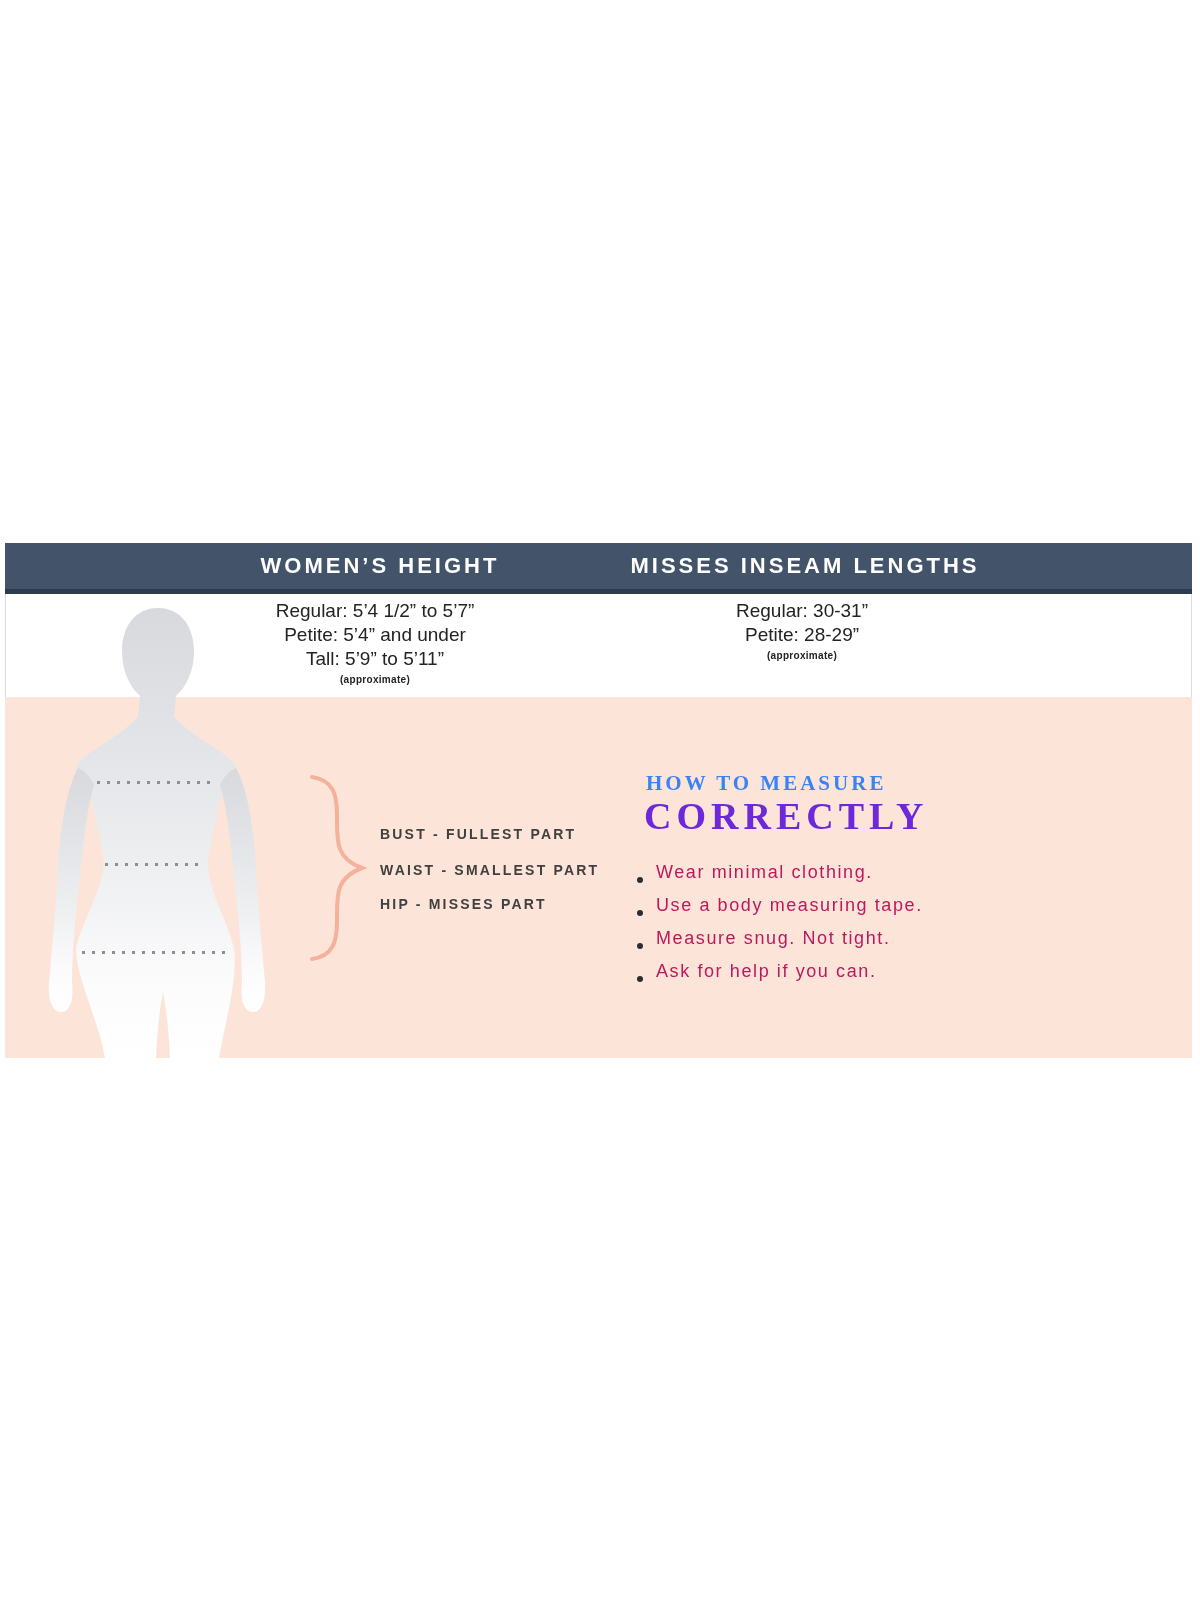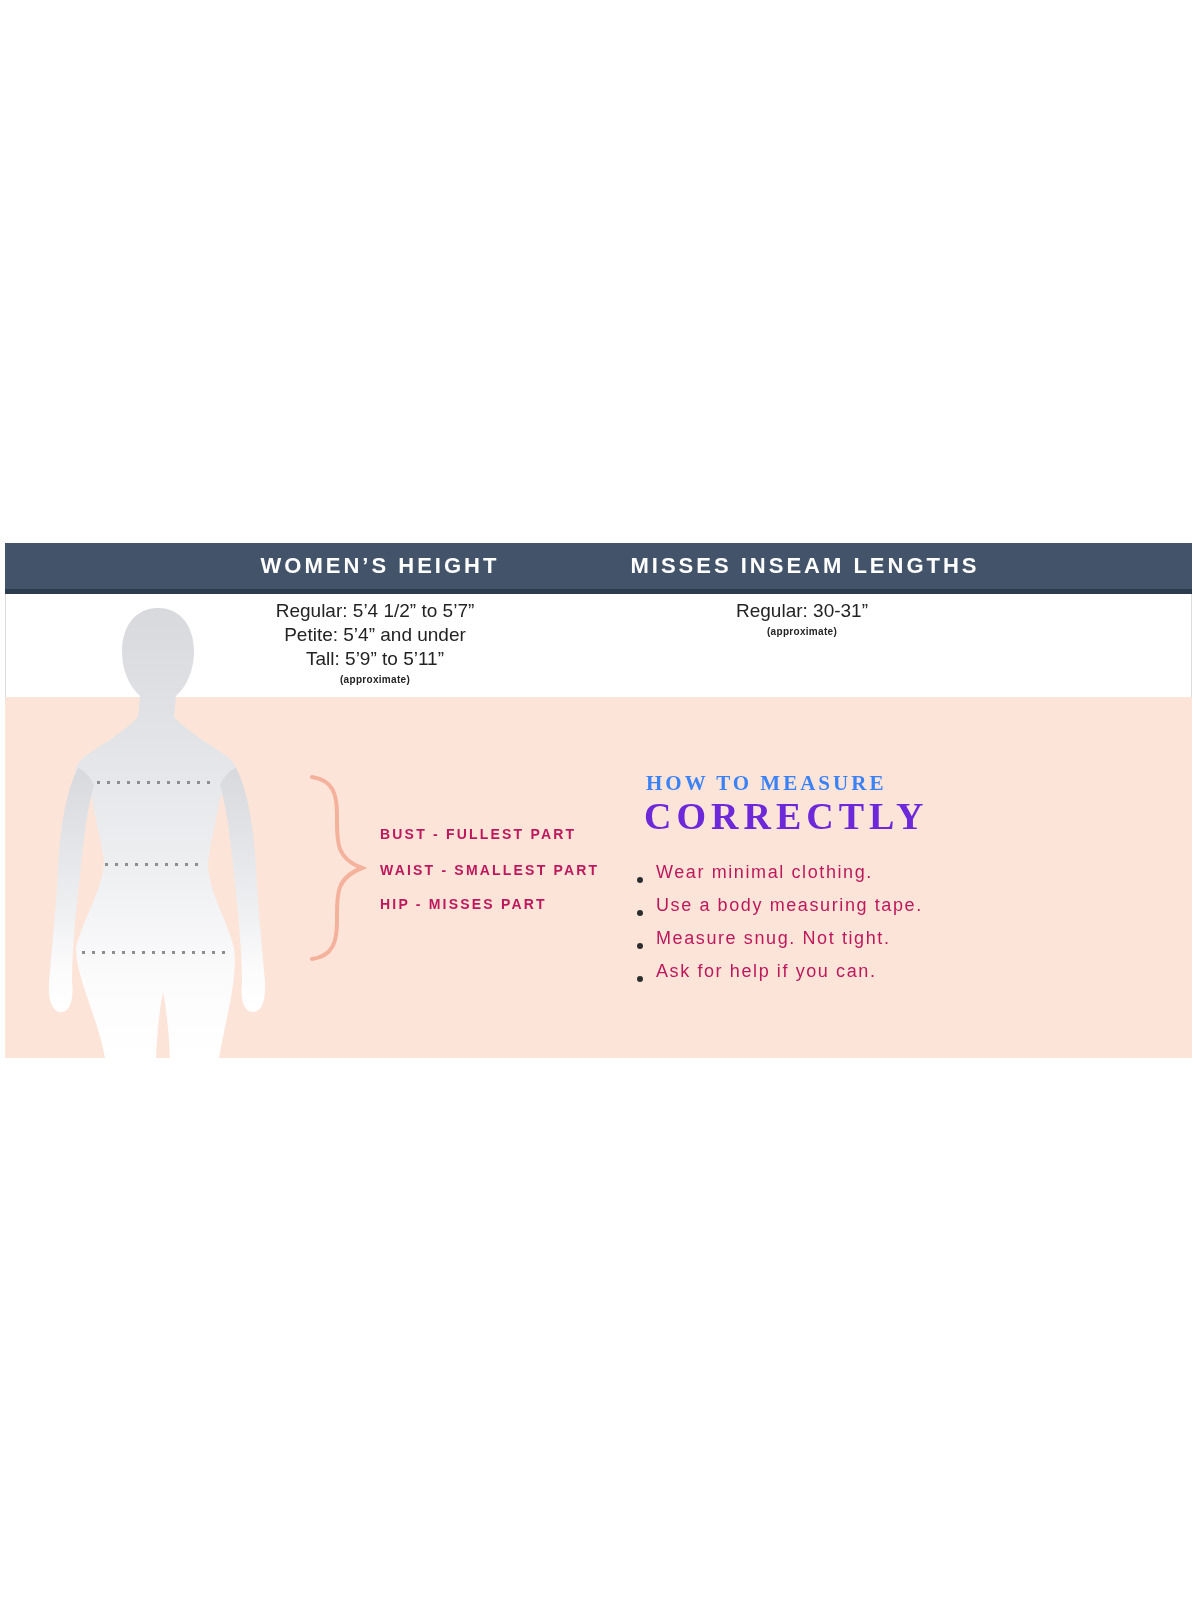--- a/index.html
+++ b/index.html
@@ -30,21 +30,21 @@
   .silhouette{position:absolute;left:30px;top:600px;z-index:2;}
   .dotline{position:absolute;height:3px;z-index:3;
            background-image:repeating-linear-gradient(90deg,#8e8e92 0 3px,transparent 3px 10px);}
   .dot-bust{left:97px;top:781px;width:117px;}
   .dot-waist{left:105px;top:863px;width:100px;}
   .dot-hip{left:82px;top:951px;width:145px;}
 
   .brace{position:absolute;left:305px;top:770px;z-index:3;}
 
   .measure-label{position:absolute;left:380px;height:18px;line-height:18px;z-index:4;
-                 color:#be185d;font-size:14px;font-weight:bold;letter-spacing:2.2px;white-space:nowrap;}
+                 color:#404040;font-size:14px;font-weight:bold;letter-spacing:2.2px;white-space:nowrap;}
   .ml-0{top:825px;} .ml-1{top:861px;} .ml-2{top:895px;}
 
   
   .howto-h1{position:absolute;left:646px;top:771px;z-index:4;color:#3b82f6;
             font-family:"Liberation Serif",serif;font-size:21px;font-weight:bold;
             letter-spacing:3px;white-space:nowrap;}
   .howto-h2{position:absolute;left:644px;top:794px;z-index:4;color:#6d28d9;
             font-family:"Liberation Serif",serif;font-size:38px;font-weight:bold;
             letter-spacing:5px;white-space:nowrap;}
   .bullets{position:absolute;left:637px;top:862px;z-index:4;list-style:none;margin:0;padding:0;}
@@ -77,20 +77,24 @@
       <span class="lbl">Tall:</span>
       <span>5’9” to 5’11”</span>
     </div>
     <div class="val-note">(approximate)</div>
   </div>
 
   <div class="val-col c2">
     <div class="val-line">
       <span class="lbl">Regular:</span>
       <span>30-31”</span>
+    </div>
+    <div class="val-line">
+      <span class="lbl">Petite:</span>
+      <span>28-29”</span>
     </div>
     <div class="val-note">(approximate)</div>
   </div>
 
   <div class="pink"></div>
 
   <svg class="silhouette" width="250" height="458" viewBox="0 0 250 458" aria-hidden="true">
     <defs>
       <linearGradient id="bodyGrad" x1="0" y1="0" x2="0" y2="1">
         <stop offset="0" stop-color="#d8d9dc"></stop>

